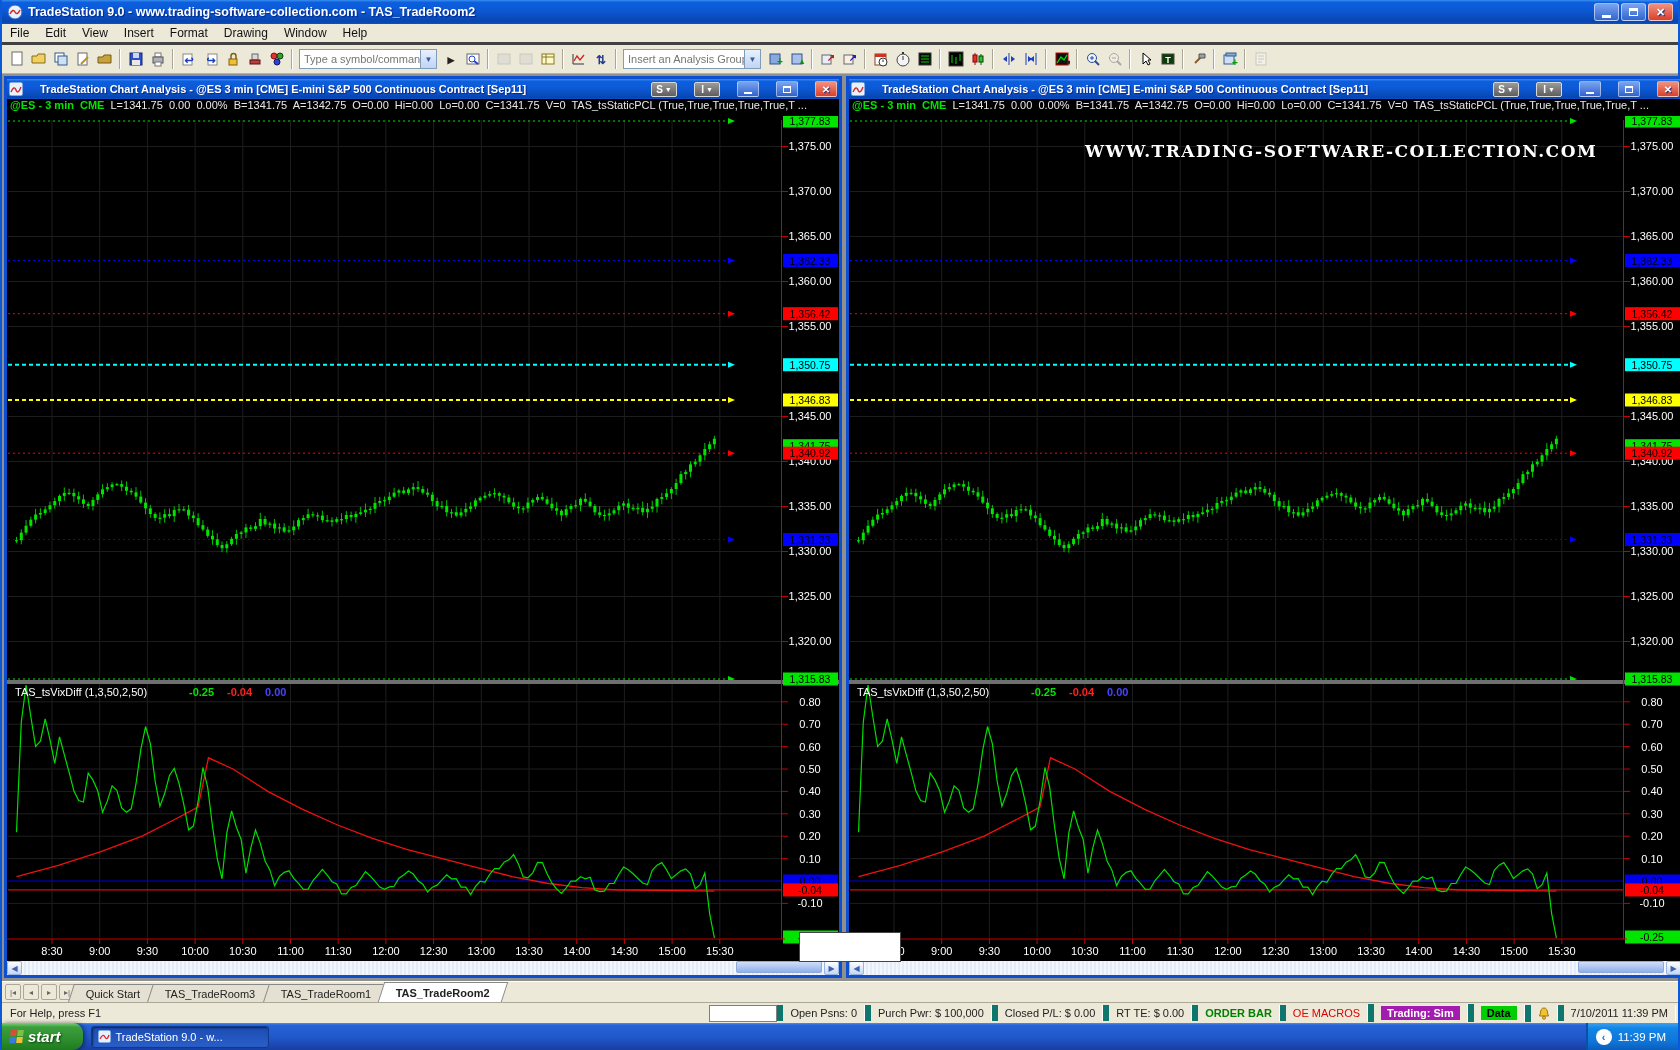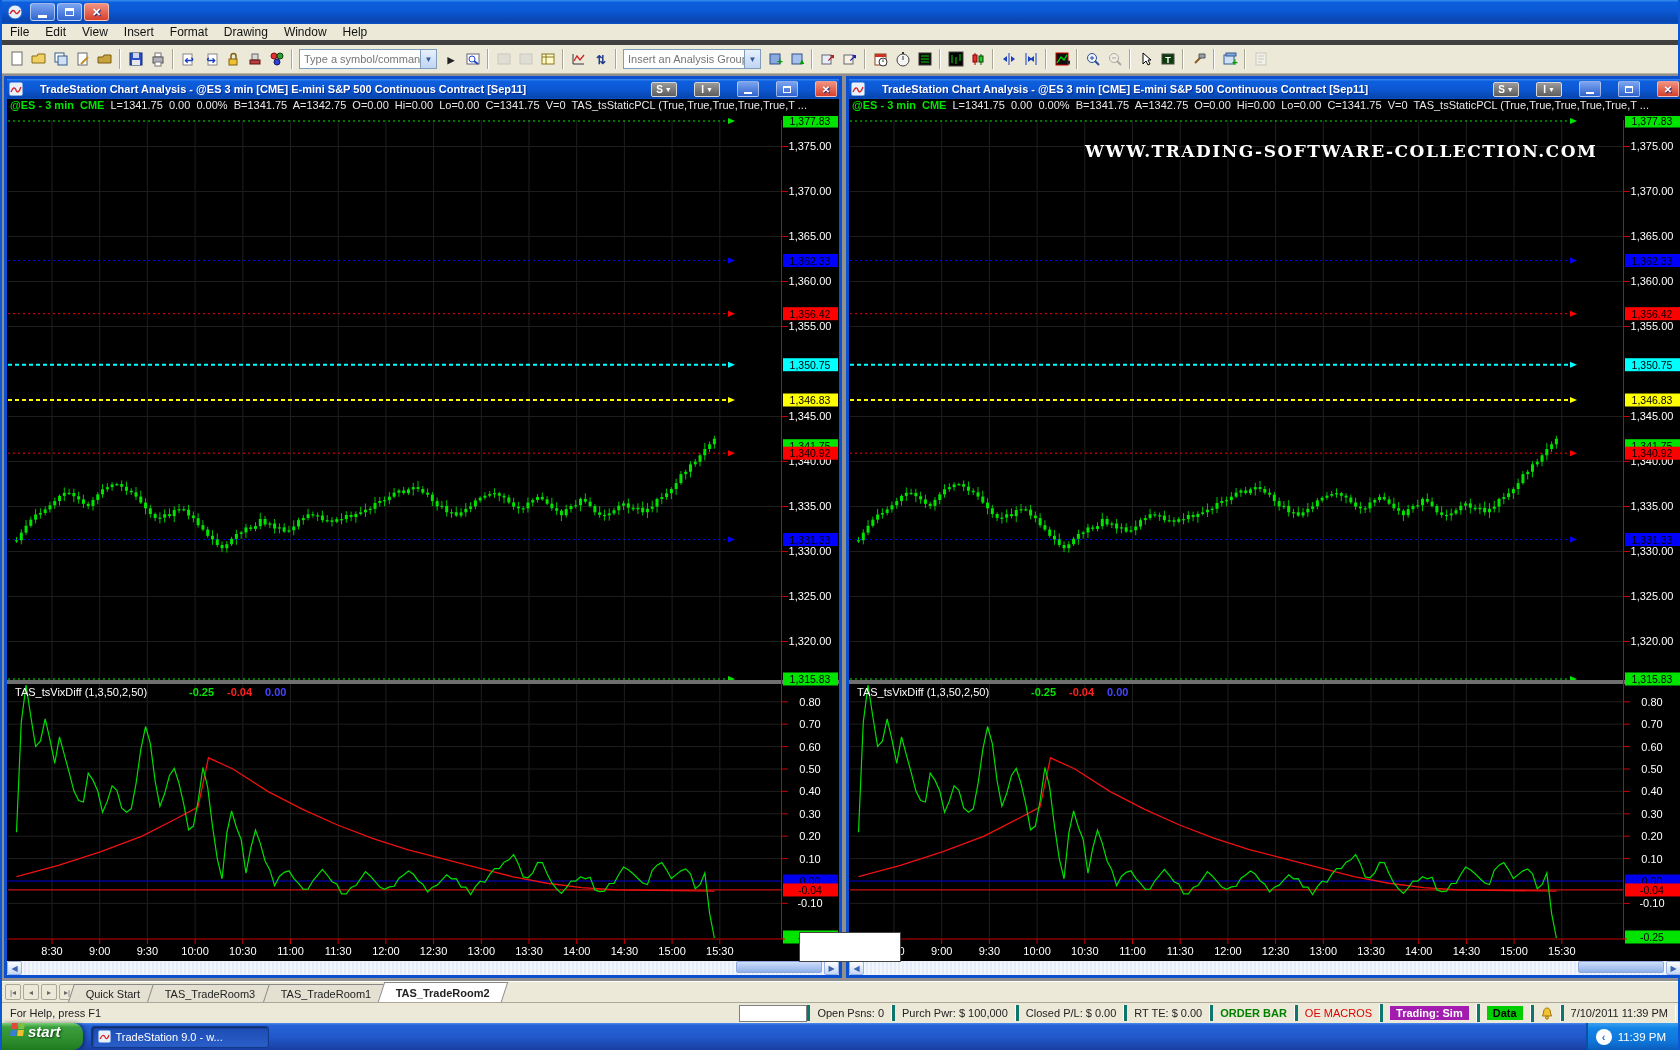--- a/index.html
+++ b/index.html
@@ -5,21 +5,21 @@
 *{margin:0;padding:0;box-sizing:border-box}
 html,body{width:1680px;height:1050px;overflow:hidden;font-family:"Liberation Sans",sans-serif;background:#8f8f8f}
 #screen{position:absolute;inset:0;width:1680px;height:1050px;border-left:2px solid #0c59d8;border-right:2px solid #0c59d8;border-top:0;background:#8f8f8f}
 
 #app-titlebar{position:absolute;left:0;top:0;width:100%;height:24px;background:linear-gradient(180deg,#388eef 0%,#0d5fde 10%,#0c58d4 45%,#0845ae 90%,#0a51c8 100%);display:flex;align-items:center;padding:0 5px;color:#fff;font-weight:bold;font-size:12.5px;text-shadow:1px 1px 1px #00268c}
 #app-title{flex:1;white-space:nowrap;overflow:hidden}
 .appbtn{width:25px;height:18px;margin-left:2px;border-radius:3px;border:1px solid #fff8;display:flex;align-items:center;justify-content:center;background:linear-gradient(180deg,#7ba4f0,#3166d0);color:#fff;font-size:11px;font-weight:bold;line-height:1}
 .appbtn.close{background:linear-gradient(180deg,#f0927f,#d8402c)}
 .glyph-min{width:9px;height:3px;background:#fff;margin-top:8px}
 .glyph-max{width:9px;height:8px;border:1px solid #fff;border-top:3px solid #fff}
-#menubar{position:absolute;left:0;top:24px;width:100%;height:21px;background:#ece9d8;border-bottom:5px solid #404040;display:flex;align-items:center;font-size:12px;color:#111}
+#menubar{position:absolute;left:0;top:24px;width:100%;height:21px;background:#ece9d8;border-bottom:3px solid #404040;display:flex;align-items:center;font-size:12px;color:#111}
 #menubar .menu-item{padding:2px 8px}
 #toolbar{position:absolute;left:0;top:45px;width:100%;height:29px;background:#ece9d8;border-bottom:1px solid #b8b4a4;display:flex;align-items:center;padding:0 4px;gap:1px}
 .tsep{width:2px;height:20px;margin:0 3px;border-left:1px solid #aaa798;border-right:1px solid #fff}
 .tbtn{width:21px;height:21px;display:flex;align-items:center;justify-content:center}
 .tbtn.dis{opacity:.4;filter:grayscale(1)}
 .combo{height:20px;width:138px;background:#fff;border:1px solid #7f9db9;display:flex;align-items:center;font-size:11px;color:#9a9a9a;margin:0 2px}
 .combo input{flex:1;border:0;outline:0;font-size:11px;color:#555;padding-left:4px;font-family:"Liberation Sans",sans-serif;min-width:0;background:transparent}
 .combo .drop{width:16px;height:18px;border-left:1px solid #7f9db9;background:linear-gradient(180deg,#e8f0fc,#c0d4f4);color:#335a9a;font-size:8px;display:flex;align-items:center;justify-content:center}
 
 #mdi{position:absolute;left:0;top:74px;width:100%;height:907px;background:#8f8f8f}
@@ -44,45 +44,46 @@
 .sthumb{position:absolute;right:2px;top:0;width:86px;height:12px;border:1px solid #8fa8dc;border-radius:2px;background:linear-gradient(180deg,#cfdef9,#8fb0ea)}
 
 #tabbar{position:absolute;left:0;top:981px;width:100%;height:21px;background:#ece9d8;border-top:1px solid #fff;display:flex;align-items:flex-end;padding-left:2px}
 .navbtn{width:16px;height:16px;margin:0 1px 2px 1px;background:#ece9d8;border:1px solid #aca899;border-radius:2px;font-size:8px;color:#666;display:flex;align-items:center;justify-content:center}
 .tab{height:18px;padding:0 14px;margin-left:-5px;border:1px solid #888;border-bottom:0;background:#e4e1d2;transform:skewX(-18deg);display:flex;align-items:center}
 .tab .tl{transform:skewX(18deg);font-size:11px;color:#222;white-space:nowrap}
 .tab.active{background:#fff;height:20px;z-index:2}
 .tab.active .tl{font-weight:bold}
 #statusbar{position:absolute;left:0;top:1002px;width:100%;height:21px;background:#ece9d8;border-top:1px solid #aca899;display:flex;align-items:center;font-size:11px;color:#222;padding:8px 2px}
 #status-help{flex:1;padding-left:6px}
-.sseg{padding:2px 7px;border-left:3px solid #0f766e;border-right:1px solid #fff;white-space:nowrap;display:flex;align-items:center}
+.sseg{padding:2px 7px;border-left:6px solid #0f766e;border-right:1px solid #fff;white-space:nowrap;display:flex;align-items:center}
 .sseg.white{background:#fff;width:68px;height:17px;border:1px solid #808080}
 .badge-blue{background:#a21caf;color:#fff;padding:1px 6px;font-weight:bold}
 .badge-green{background:#00ce00;color:#000;padding:1px 6px;font-weight:bold}
 .txt-green{color:#008000;font-weight:bold}
 .txt-red{color:#e00000;font-weight:normal}
 #popup-blank{position:absolute;left:797px;top:932px;width:102px;height:30px;background:#fff;border:1px solid #444;z-index:5}
 #taskbar{position:absolute;left:0;top:1023px;width:100%;height:27px;background:linear-gradient(180deg,#4f8df0 0%,#2663d6 8%,#2159cc 50%,#1941a5 95%);display:flex;align-items:center}
-#start-btn{height:27px;padding:0 22px 0 8px;border-radius:0 10px 10px 0;background:linear-gradient(180deg,#7ad27a 0%,#3c9e3c 15%,#2f8f2f 60%,#1e7a1e 100%);display:flex;gap:5px;color:#fff;font-weight:bold;font-style:italic;font-size:15px;text-shadow:1px 1px 2px #0a400a;box-shadow:2px 0 4px #0007}
+#start-btn{height:27px;padding:0 22px 0 8px;border-radius:0 10px 10px 0;background:linear-gradient(180deg,#7ad27a 0%,#3c9e3c 15%,#2f8f2f 60%,#1e7a1e 100%);display:flex;align-items:center;gap:5px;color:#fff;font-weight:bold;font-style:italic;font-size:15px;text-shadow:1px 1px 2px #0a400a;box-shadow:2px 0 4px #0007}
 .flag{display:grid;grid-template-columns:6px 6px;grid-template-rows:6px 6px;gap:1px;transform:skewX(-8deg)}
 .flag i{display:block}
 #task-btn{margin-left:8px;width:178px;height:22px;border-radius:3px;background:linear-gradient(180deg,#1c4cb4,#2a5ec8);border:1px solid #123a8a;box-shadow:inset 1px 1px 2px #0008;display:flex;align-items:center;gap:5px;padding:0 6px;color:#fff;font-size:11px;white-space:nowrap;overflow:hidden}
 #tray{margin-left:auto;height:27px;display:flex;align-items:center;gap:6px;padding:0 12px 0 8px;background:linear-gradient(180deg,#3ba0f0 0%,#1285e6 20%,#0f74d8 70%,#0b5dbb 100%);border-left:2px solid #0a4fa8;color:#fff;font-size:11.5px}
 .tray-chев{width:16px;height:16px;border-radius:50%;background:#fff;color:#1a6fd4;font-weight:bold;font-size:11px;display:flex;align-items:center;justify-content:center}
 svg text{font-family:"Liberation Sans",sans-serif}
 </style>
 </head>
 <body>
 
 <div id="screen">
   <div id="app-titlebar">
     <svg width="16" height="16" style="margin-right:5px">
         <circle cx="8" cy="8" r="7" fill="#e8f0fc" stroke="#26c"></circle>
         <path d="M3,10 Q6,4 8,8 T13,6" stroke="#d22" fill="none" stroke-width="1.5"></path>
       </svg>
+    <span id="app-title">TradeStation 9.0 - www.trading-software-collection.com - TAS_TradeRoom2</span>
     <span class="appbtn">
         <span class="glyph-min"></span>
       </span>
     <span class="appbtn">
         <span class="glyph-max"></span>
       </span>
     <span class="appbtn close">✕</span>
   </div>
   <div id="menubar">
       <span class="menu-item">File</span>

